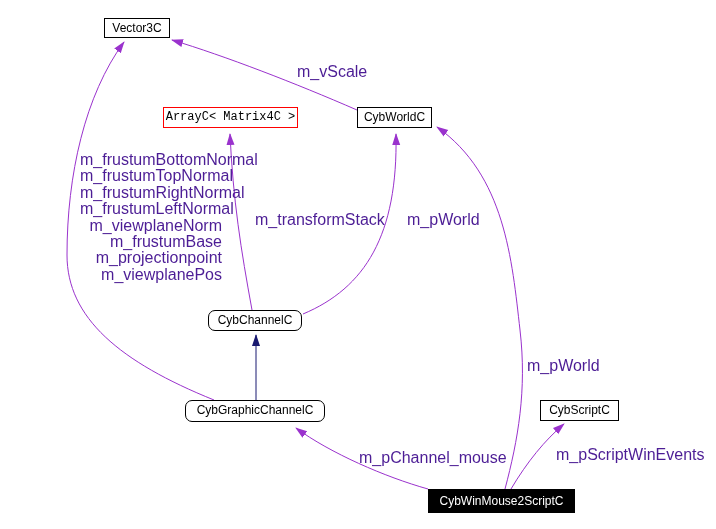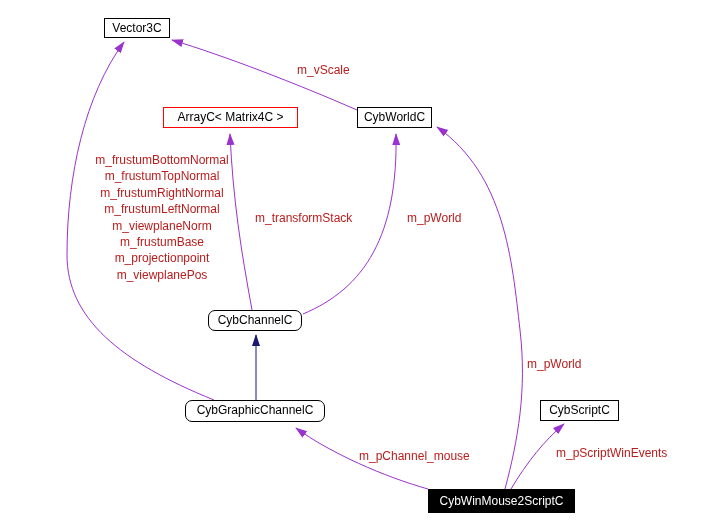--- a/index.html
+++ b/index.html
@@ -44,22 +44,22 @@
   .node.template {
     border-color: #ff0000;
   }
   .node.focus {
     background: #000000;
     color: #ffffff;
     border-color: #000000;
   }
   .edge-label {
     position: absolute;
-    font-size: 12px;
-    color: #b91c1c;
+    font-size: 16px;
+    color: #4c1d95;
     white-space: nowrap;
   }
   .edge-label.multiline {
     text-align: center;
     line-height: 16.4px;
     white-space: normal;
   }
 </style>
 </head>
 <body>
@@ -81,35 +81,35 @@
     <path class="edge" d="M 252,310 C 241,250 233,200 230,134" marker-end="url(#arrow-purple)"></path>
     <path class="edge" d="M 303,314 C 365,288 398,235 396,134" marker-end="url(#arrow-purple)"></path>
     <path class="edge" d="M 505,489 C 518,440 527,390 520,330 C 512,260 505,175 437,127" marker-end="url(#arrow-purple)"></path>
     <path class="edge" d="M 428,489 C 385,477 330,453 296,428" marker-end="url(#arrow-purple)"></path>
     <path class="edge" d="M 511,489 C 527,462 545,440 564,424" marker-end="url(#arrow-purple)"></path>
     <path class="edge inheritance" d="M 256,400 L 256,335" marker-end="url(#arrow-blue)"></path>
   </svg>
 
   <div class="node" style="left:104px;top:18px;width:66px;height:20px;">Vector3C</div>
 
-  <div class="node template" style="left:163px;top:107px;width:135px;height:21px;">ArrayC&lt; Matrix4C &gt;</div>
+  <div class="node template" style="left:163px;top:107px;width:135px;height:21px;font-family:Liberation Mono, monospace;">ArrayC&lt; Matrix4C &gt;</div>
 
   <div class="node" style="left:357px;top:107px;width:75px;height:21px;">CybWorldC</div>
 
   <div class="node" style="left:208px;top:310px;width:94px;height:21px;border-radius:7px;">CybChannelC</div>
 
   <div class="node" style="left:185px;top:400px;width:140px;height:22px;border-radius:7px;">CybGraphicChannelC</div>
 
   <div class="node" style="left:540px;top:400px;width:79px;height:21px;">CybScriptC</div>
 
   <div class="node focus" style="left:428px;top:489px;width:147px;height:24px;line-height:22px;">CybWinMouse2ScriptC</div>
 
   <div class="edge-label" style="left:297px;top:63px;">m_vScale</div>
 
-  <div class="edge-label multiline" style="left:91px;top:152px;width:142px;">
+  <div class="edge-label multiline" style="left:80px;top:152px;width:142px;text-align:right;">
     <div>m_frustumBottomNormal</div>
     <div>m_frustumTopNormal</div>
     <div>m_frustumRightNormal</div>
     <div>m_frustumLeftNormal</div>
     <div>m_viewplaneNorm</div>
     <div>m_frustumBase</div>
     <div>m_projectionpoint</div>
     <div>m_viewplanePos</div>
   </div>
 

